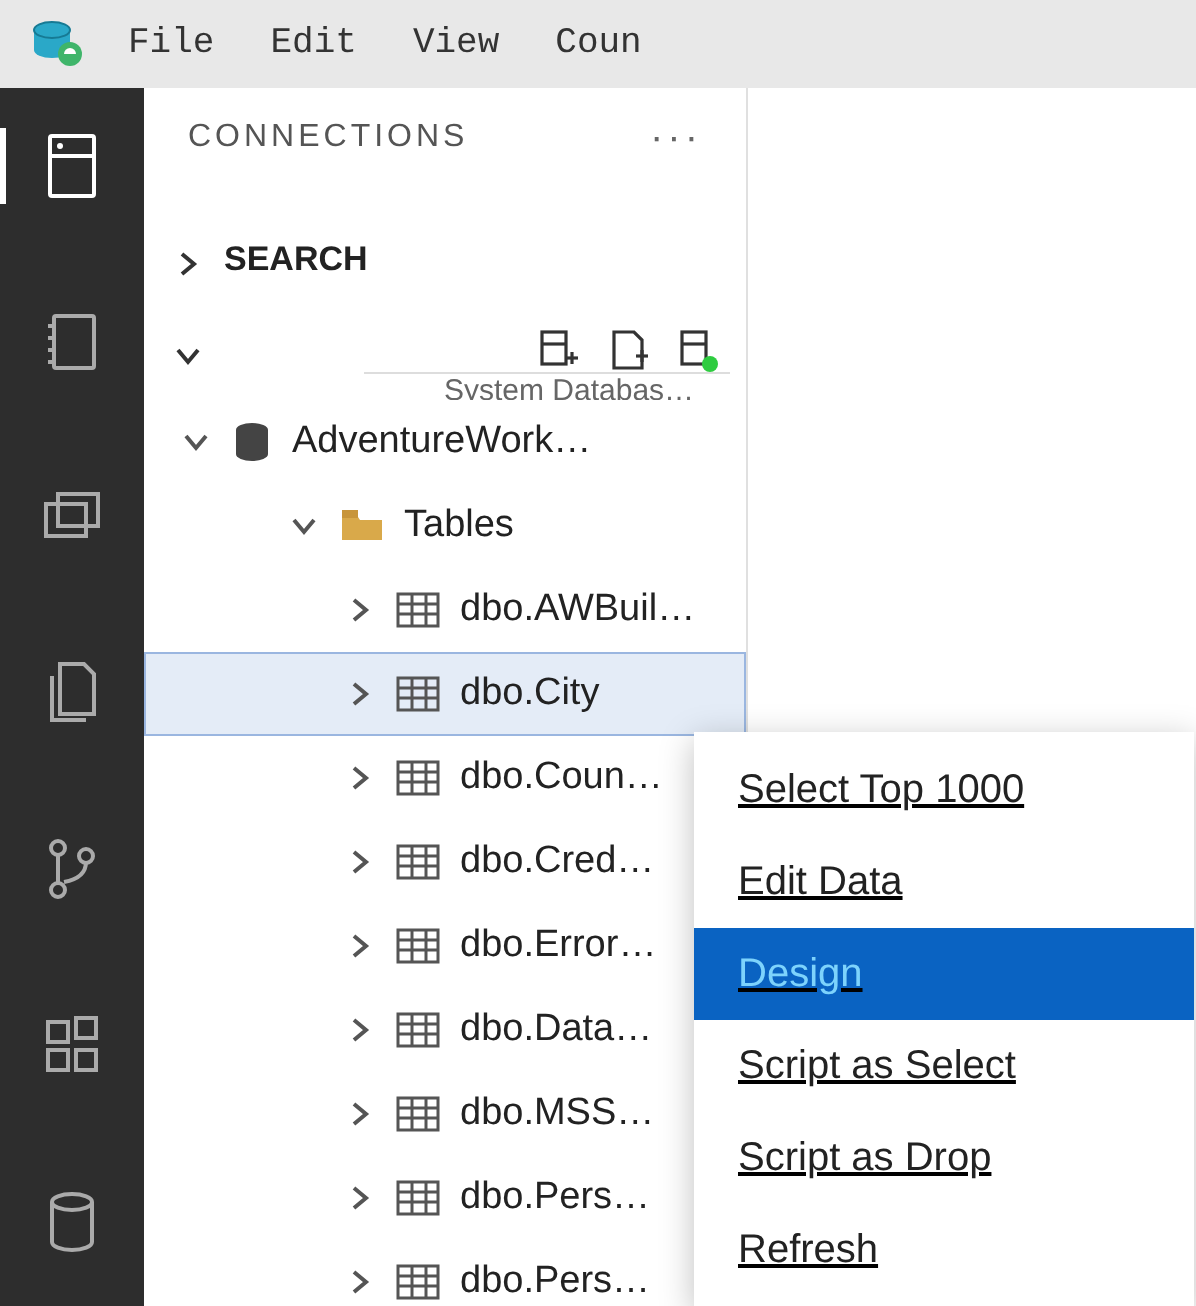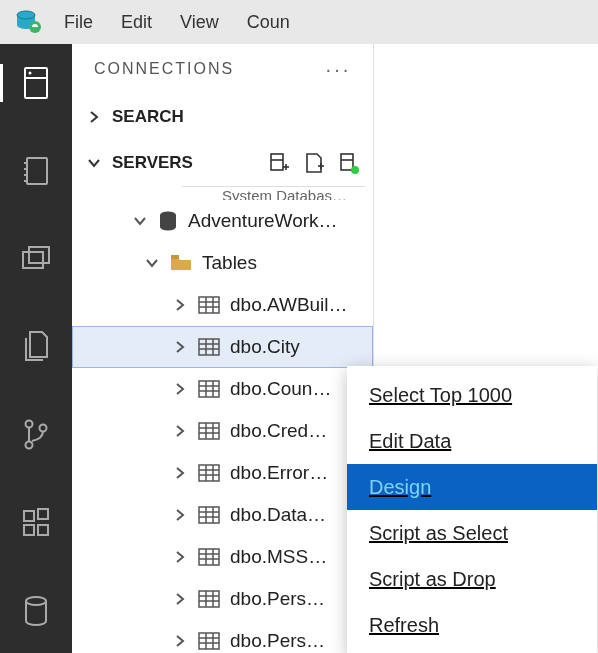--- a/index.html
+++ b/index.html
@@ -1,45 +1,45 @@
 <!DOCTYPE html>
 <html><head>
 <meta charset="utf-8">
 <style>
   * { box-sizing: border-box; margin: 0; padding: 0; font-family: -apple-system, "Segoe UI", sans-serif; }
   body { width: 598px; height: 653px; overflow: hidden; background: #fff; display: flex; flex-direction: column; }
   
   .menubar { height: 44px; background: #e8e8e8; display: flex; align-items: center; padding: 0 6px; gap: 0; }
   .app-logo { width: 44px; height: 44px; display: flex; align-items: center; justify-content: center; position: relative; }
-  .menubar-item { padding: 0 14px; font-size: 18px; color: #333; cursor: default; height: 100%; display: flex; align-items: center; }
+  .menubar-item { padding: 0 14px; font-size: 18px; color: #333; cursor: default; height: 100%; display: flex; align-items: center; font-family: Liberation Mono, monospace; }
   
   .body-row { flex: 1; display: flex; min-height: 0; }
   
   .activity-bar { width: 72px; background: #2d2d2d; display: flex; flex-direction: column; align-items: center; padding-top: 12px; gap: 34px; }
   .activity-item { width: 72px; height: 54px; display: flex; align-items: center; justify-content: center; position: relative; }
   .activity-item.active::before { content:""; position:absolute; left:0; top:8px; bottom:8px; width:3px; background:#fff; }
   .activity-item svg { stroke: #aaa; }
   .activity-item.active svg { stroke: #fff; }
   
   .sidebar { width: 302px; border-right: 1px solid #e0e0e0; display: flex; flex-direction: column; background:#fff; }
   
   .panel-header { height: 50px; display:flex; align-items:center; padding: 0 22px; font-size: 16px; letter-spacing: 2px; color:#555; justify-content: space-between; gap: 24px; }
   .panel-header .dots { font-size: 20px; letter-spacing: 2px; color:#666; }
   
-  .section { height: 46px; display:flex; align-items:center; padding: 0 14px; font-size: 17px; font-weight: 700; color:#222; gap: 10px; }
+  .section { height: 46px; display:flex; align-items:flex-end; padding: 0 14px; font-size: 17px; font-weight: 700; color:#222; gap: 10px; }
   .section.servers { justify-content: flex-start; }
   .section-actions { margin-left: auto; display:flex; gap: 14px; align-items:center; }
   
   .chev { display:inline-flex; width:16px; height:16px; align-items:center; justify-content:center; }
   
   .tree { flex:1; overflow: hidden; font-size: 19px; color:#222; }
   .tree-row { height: 42px; display:flex; align-items:center; gap: 10px; white-space: nowrap; overflow:hidden; text-overflow: ellipsis; padding-right:8px; }
   .tree-row .label { overflow:hidden; text-overflow:ellipsis; }
   .tree-row.selected { background: #e4ecf7; outline: 1px solid #9ab6e0; outline-offset:-1px; }
-  .indent-db { padding-left: 60px; }
+  .indent-db { padding-left: 18px; }
   .indent-tables { padding-left: 72px; }
   .indent-table { padding-left: 100px; }
   
   .db-icon, .folder-icon, .table-icon { display:inline-flex; align-items:center; justify-content:center; }
   
   .cut-top { height: 14px; border-top: 1px solid #ddd; margin-left: 110px; margin-right: 8px; display:flex; align-items:flex-start; font-size:15px; color:#666; overflow:hidden; padding-left: 40px;}
   
   .main { flex:1; background:#fff; position:relative; }
   
   .context-menu { position:absolute; left: 347px; top: 366px; width: 250px; background:#fff; box-shadow: 0 4px 16px rgba(0,0,0,.25); padding: 6px 0; text-decoration: underline; }
@@ -137,21 +137,20 @@
       </span>
       <span>SEARCH</span>
     </div>
 
     <div class="section servers">
       <span class="chev">
         <svg width="12" height="12" viewBox="0 0 12 12">
             <path d="M1 3 l5 6 5 -6" fill="none" stroke="#333" stroke-width="2"></path>
           </svg>
       </span>
-      <span>SERVERS</span>
       <span class="section-actions">
         <span>
           <svg width="20" height="22" viewBox="0 0 20 22" fill="none" stroke="#333" stroke-width="1.6">
             <rect x="2" y="2" width="12" height="16"></rect>
               <line x="2" y1="8" x2="14" y2="8" x1="2"></line>
             <line x1="14" y1="15" x2="20" y2="15"></line>
               <line x1="17" y1="12" x2="17" y2="18"></line>
           </svg>
         </span>
         <span>

